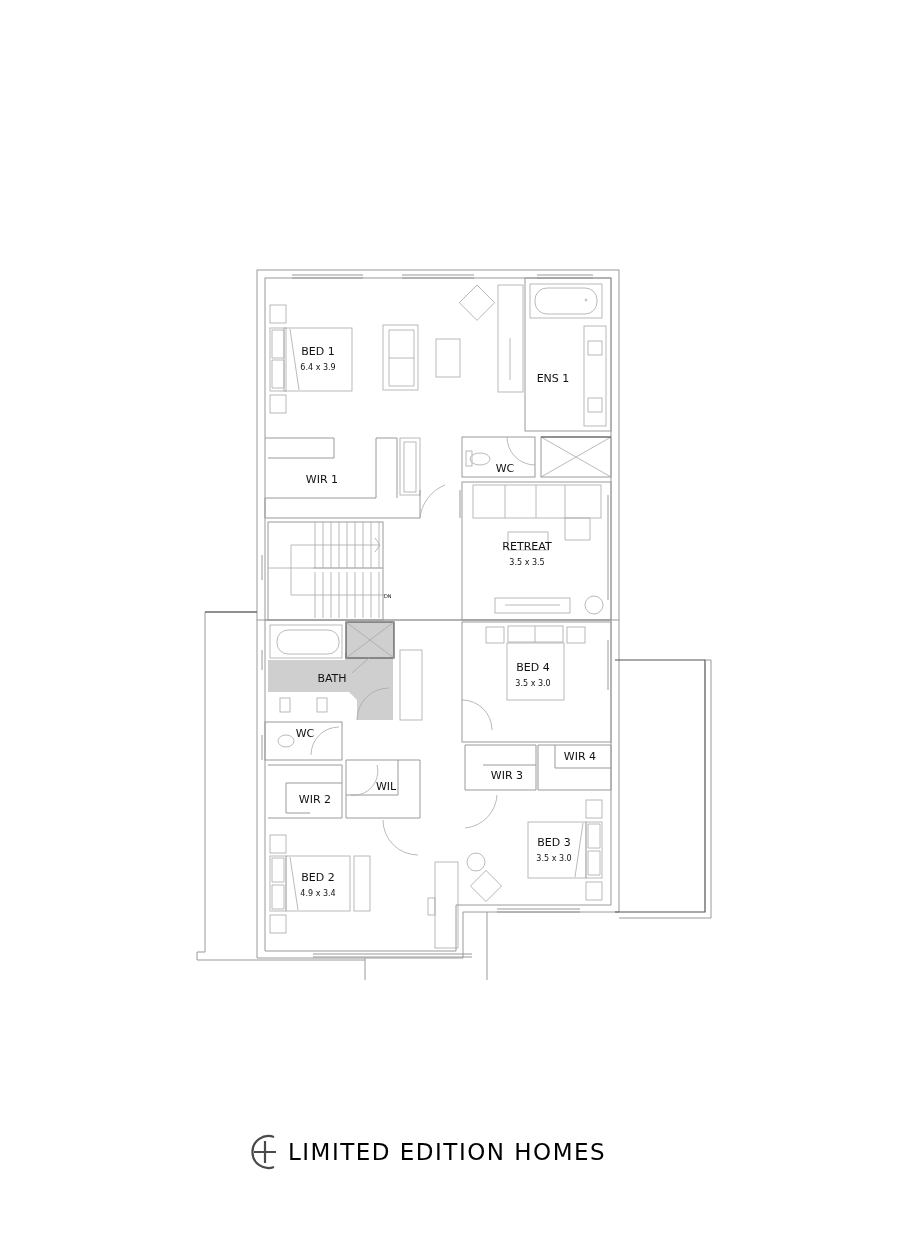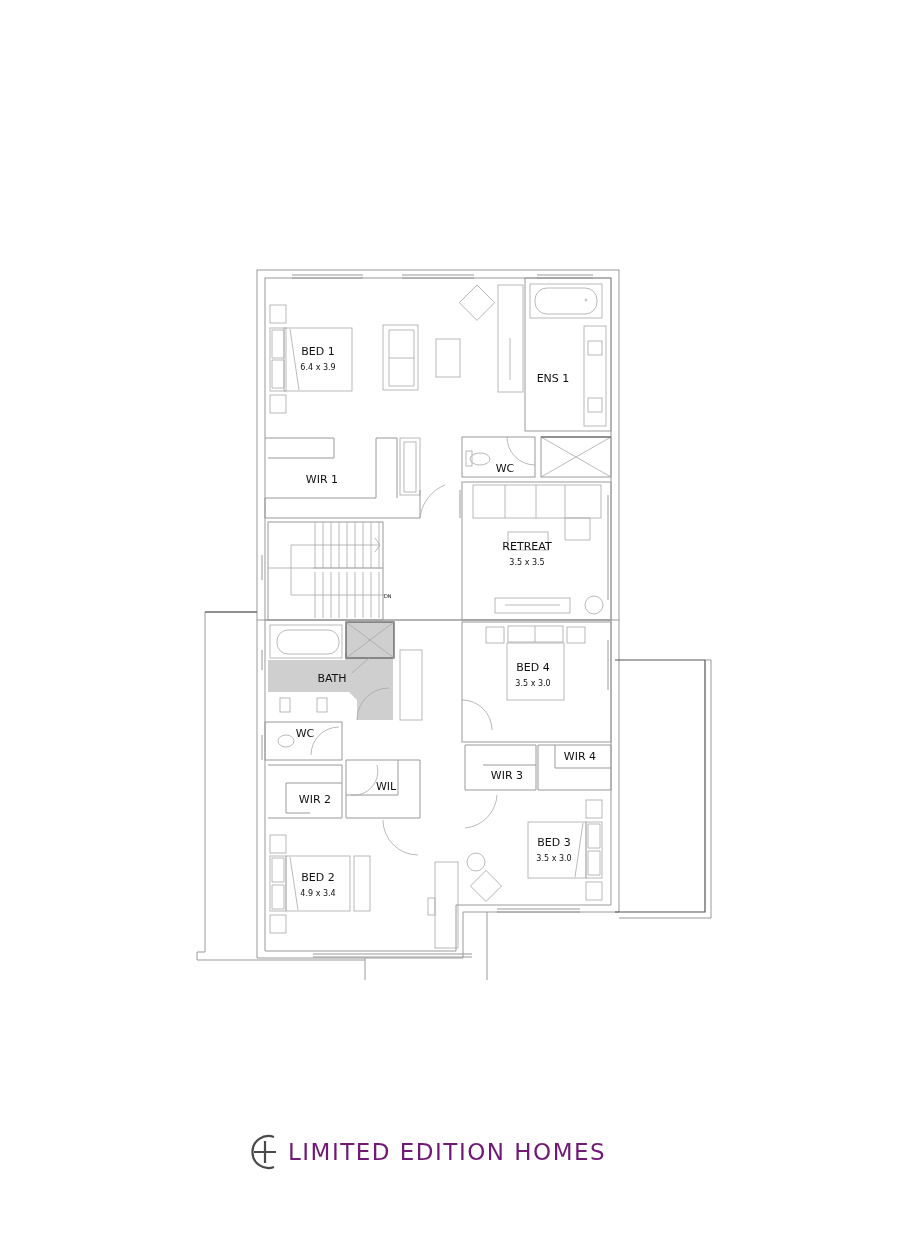--- a/index.html
+++ b/index.html
@@ -5,21 +5,21 @@
   html, body { margin:0; padding:0; background:#ffffff; }
   body { width:901px; height:1245px; position:relative; overflow:hidden; font-family:"Liberation Sans", sans-serif; }
   #plan { position:absolute; left:0; top:0; }
   .w { fill:none; stroke:#9a9a9a; stroke-width:1; }
   .wd { fill:none; stroke:#555; stroke-width:1.2; }
   .f { fill:none; stroke:#a8a8a8; stroke-width:0.8; }
   .lbl { font-family:"DejaVu Sans", sans-serif; font-size:11px; fill:#111; text-anchor:middle; }
   .dim { font-family:"DejaVu Sans", sans-serif; font-size:8px; fill:#111; text-anchor:middle; }
   .tiny { font-family:"DejaVu Sans", sans-serif; font-size:5px; fill:#111; }
   .brand { position:absolute; left:248px; top:1132px; height:40px; display:flex; align-items:center; }
-  .brand-text { font-family:"DejaVu Sans", sans-serif; font-size:23px; letter-spacing:1.5px; color:#701a75; margin-left:6px; }
+  .brand-text { font-family:"DejaVu Sans", sans-serif; font-size:23px; letter-spacing:1.5px; color:#000000; margin-left:6px; }
 </style>
 </head>
 <body>
 
 <svg id="plan" width="901" height="1245" viewBox="0 0 901 1245">
 
   <g>
     <rect class="w" x="257" y="270" width="362" height="350"></rect>
     <rect class="w" x="265" y="278" width="346" height="342"></rect>
     <path class="w" d="M257 620 V958 H463 V912 H619 V620"></path>

